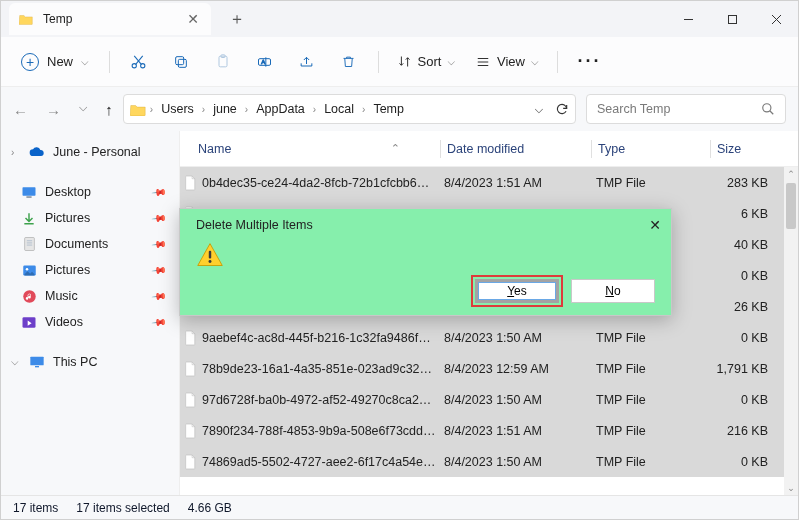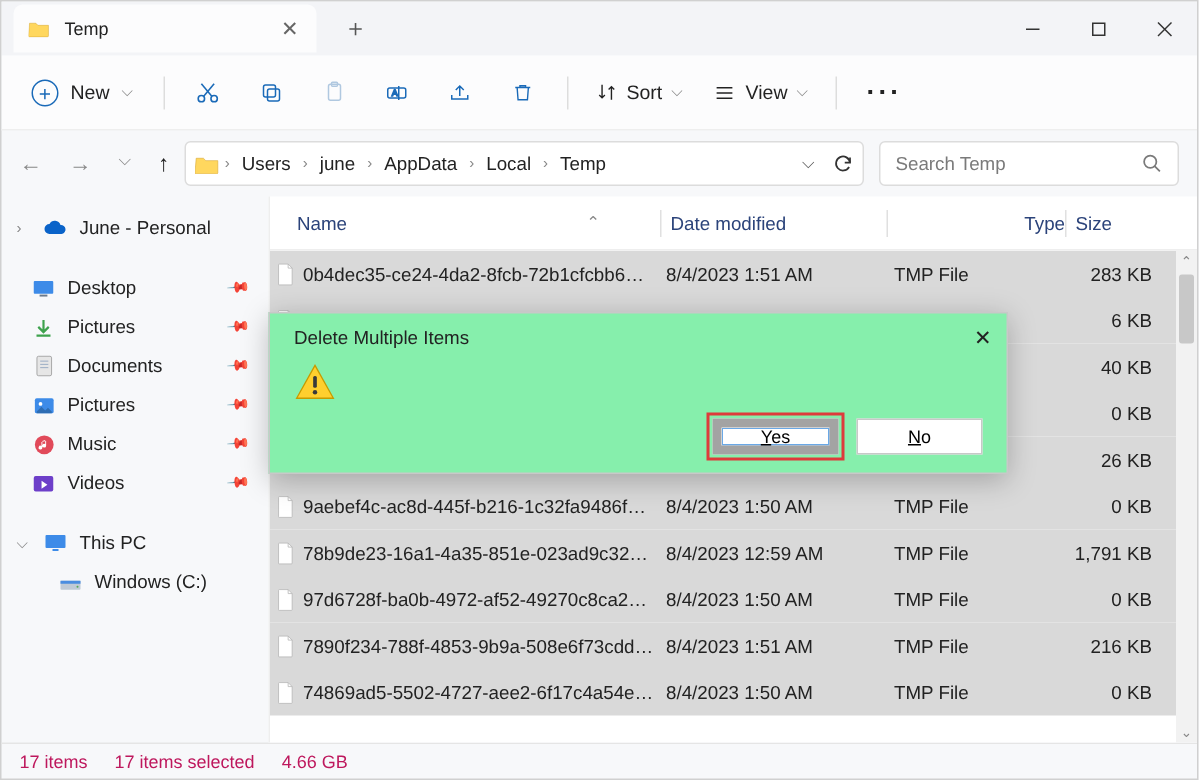--- a/index.html
+++ b/index.html
@@ -46,51 +46,51 @@
   .side-item.onedrive { padding-left: 10px; }
   .side-item.thispc { padding-left: 10px; }
   .side-chev { color: #888; font-size: 10px; width: 10px; display: inline-block; }
   .side-sub { display: flex; align-items: center; gap: 8px; padding: 5px 0 5px 38px; font-size: 12.5px; }
   .side-ico { width: 16px; height: 16px; display: flex; align-items: center; justify-content: center; font-size: 14px; }
 
   .content { flex: 1; background: #fff; border-left: 1px solid #eee; position: relative; display: flex; flex-direction: column; }
   .cols { display: flex; height: 36px; align-items: center; font-size: 12.5px; color: #2b437a; padding-left: 12px; border-bottom: 1px solid #eee; position: relative; }
   .col-name { width: 248px; padding-left: 6px; display: flex; align-items: center; gap: 60px; }
   .col-date { width: 150px; }
-  .col-type { width: 118px; text-align: right; }
+  .col-type { width: 118px; }
   .col-size { text-align: left; padding-right: 30px; flex: 1; }
   .col-sep { width: 1px; height: 18px; background: #e0e0e0; }
   .sort-caret { color: #888; font-size: 11px; margin-left: auto; margin-right: 40px;}
 
   .rows { flex: 1; overflow: hidden; }
   .row { display: flex; align-items: center; height: 31px; font-size: 12.5px; color: #222; padding-left: 4px; }
   .row.sel { background: #d9d9d9; }
   .row .ico { width: 18px; height: 22px; display: flex; align-items: center; }
   .r-name { width: 242px; overflow: hidden; text-overflow: ellipsis; white-space: nowrap; padding-right: 8px; }
   .r-date { width: 152px; color: #222; }
   .r-type { width: 120px; }
   .r-size { flex: 1; text-align: right; padding-right: 30px; }
 
   .scrollbar { position: absolute; right: 0; top: 36px; bottom: 0; width: 14px; background: #f2f2f2; display: flex; flex-direction: column; align-items: center; }
   .scrollbar .ar { font-size: 9px; color: #888; height: 14px; display: flex; align-items: center; }
   .scrollbar .thumb { width: 10px; height: 46px; background: #c8c8c8; border-radius: 2px; margin-top: 2px; }
 
   
-  .status { height: 24px; display: flex; align-items: center; padding: 0 12px; font-size: 12px; color: #be185d; gap: 18px; border-top: 1px solid #e5e5e5; }
+  .status { height: 24px; display: flex; align-items: center; padding: 0 12px; font-size: 12px; color: #0f172a; gap: 18px; border-top: 1px solid #e5e5e5; }
 
   
   .dialog { position: absolute; left: 178px; top: 207px; width: 493px; height: 108px; background: #86efac; border: 1px solid #c8c8c8; box-shadow: 0 4px 18px rgba(0,0,0,0.25); z-index: 50; }
   .dlg-title { display: flex; align-items: center; height: 32px; padding: 0 10px 0 16px; font-size: 12.5px; color: #222; }
   .dlg-title .x { margin-left: auto; color: #222; font-size: 14px; }
   .dlg-body { display: flex; align-items: flex-start; padding: 0 16px; gap: 18px; font-size: 12.5px; color: #222; }
   .warn-ico { width: 28px; height: 28px; margin-top: 0px; }
   .dlg-btns { display: flex; gap: 12px; justify-content: flex-end; padding: 10px 16px 0 0; }
   .dlg-btn { width: 84px; height: 24px; background: #fff; border: 1px solid #c8c8c8; font-size: 12px; display: flex; align-items: center; justify-content: center; }
   .dlg-btn u { text-decoration: underline; }
-  .dlg-btn.yes { outline: 2px solid #de3b3b; outline-offset: 2px; border: 6px solid #a3a3a3; box-shadow: inset 0 0 0 1px #6aa8e6; margin-left: 44px; }
+  .dlg-btn.yes { outline: 2px solid #de3b3b; outline-offset: 2px; border: 3px solid #a3a3a3; box-shadow: inset 0 0 0 1px #6aa8e6; margin-left: 44px; }
 
   
   .folder-ico { display: inline-block; }
   .file-svg { width: 13px; height: 16px; }
 </style>
 </head>
 <body>
 
 <div class="titlebar">
   <div class="tab">
@@ -305,30 +305,20 @@
     <div class="side-item thispc">
       <span class="side-chev">⌵</span>
       <span class="side-ico">
         <svg width="16" height="14" viewBox="0 0 24 20">
             <rect x="2" y="2" width="20" height="13" rx="1" fill="#3d8be8"></rect>
             <rect x="9" y="16" width="6" height="2" fill="#3d8be8"></rect>
           </svg>
       </span>
       <span>This PC</span>
     </div>
-    <div class="side-sub">
-      <span class="side-ico">
-        <svg width="16" height="13" viewBox="0 0 24 18">
-            <rect x="2" y="7" width="20" height="9" rx="1" fill="#bfcad6"></rect>
-            <rect x="2" y="7" width="20" height="3" fill="#4a8de0"></rect>
-            <circle cx="19" cy="13" r="1" fill="#5a5"></circle>
-          </svg>
-      </span>
-      <span>Windows (C:)</span>
-    </div>
   </div>
 
   <div class="content">
     <div class="cols">
       <div class="col-name">
           <span>Name</span>
           <span class="sort-caret">⌃</span>
         </div>
       <span class="col-sep"></span>
       <div class="col-date" style="padding-left:6px;"><span>Date modified</span></div>

